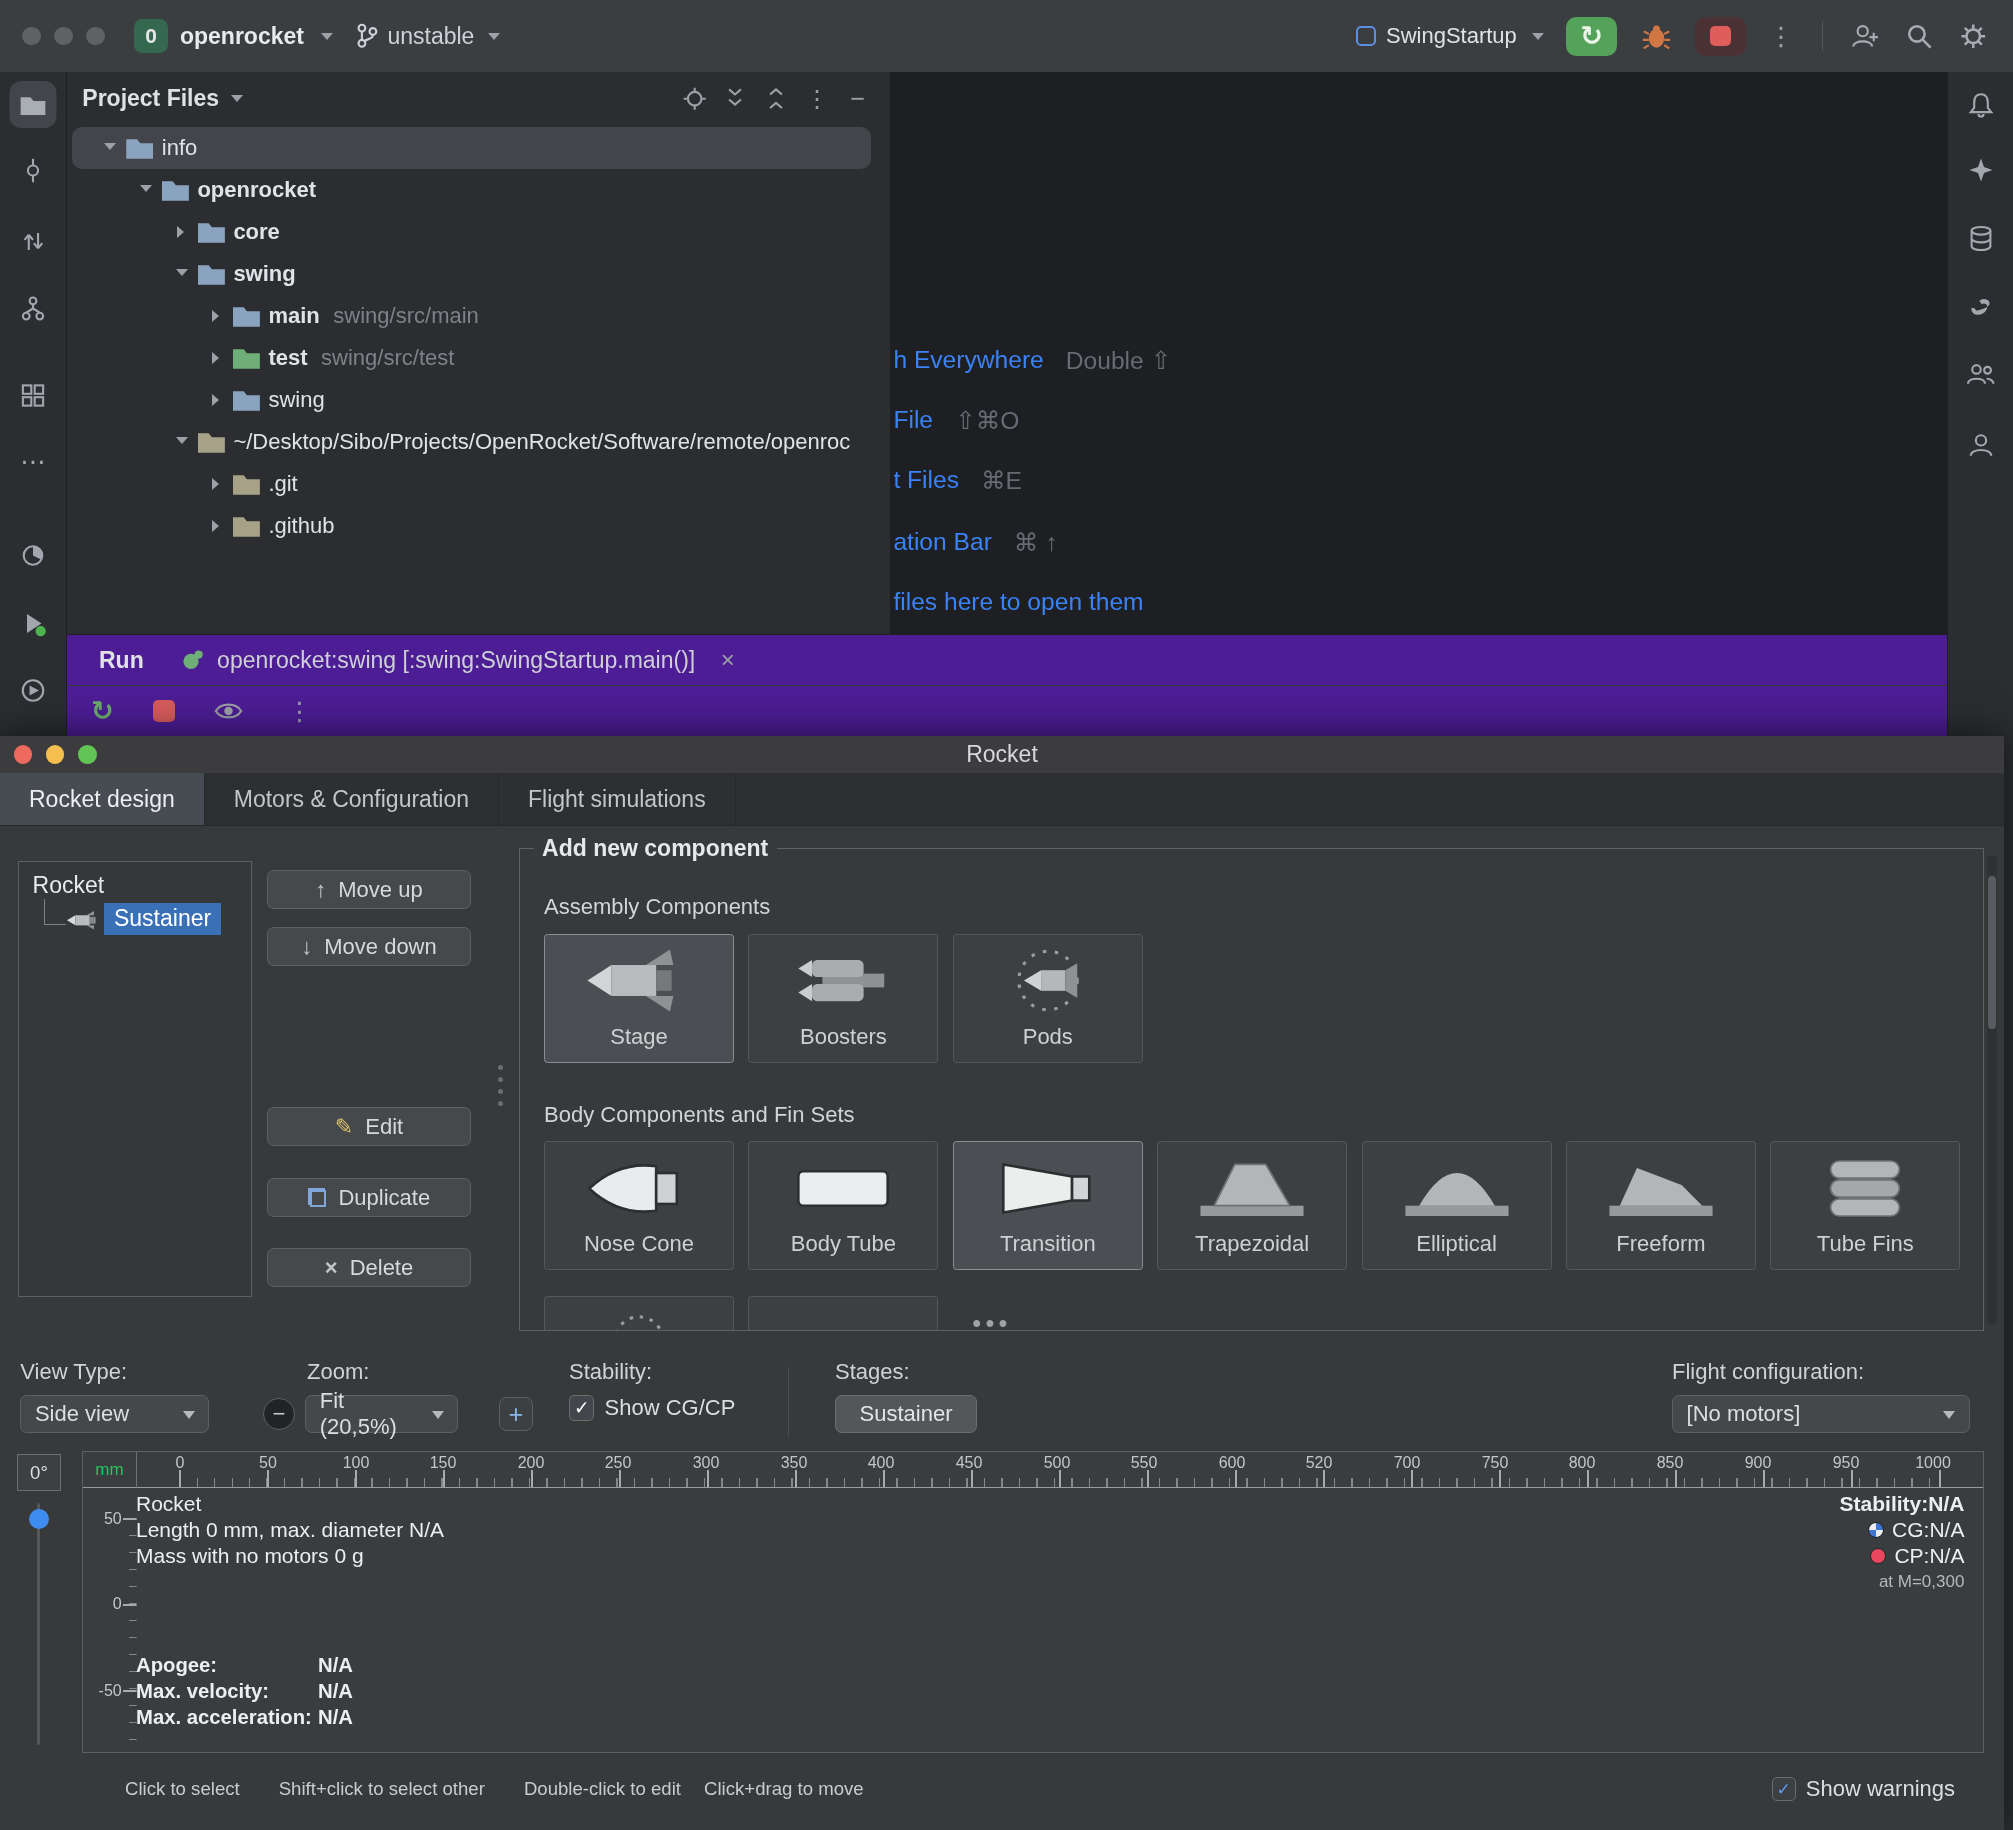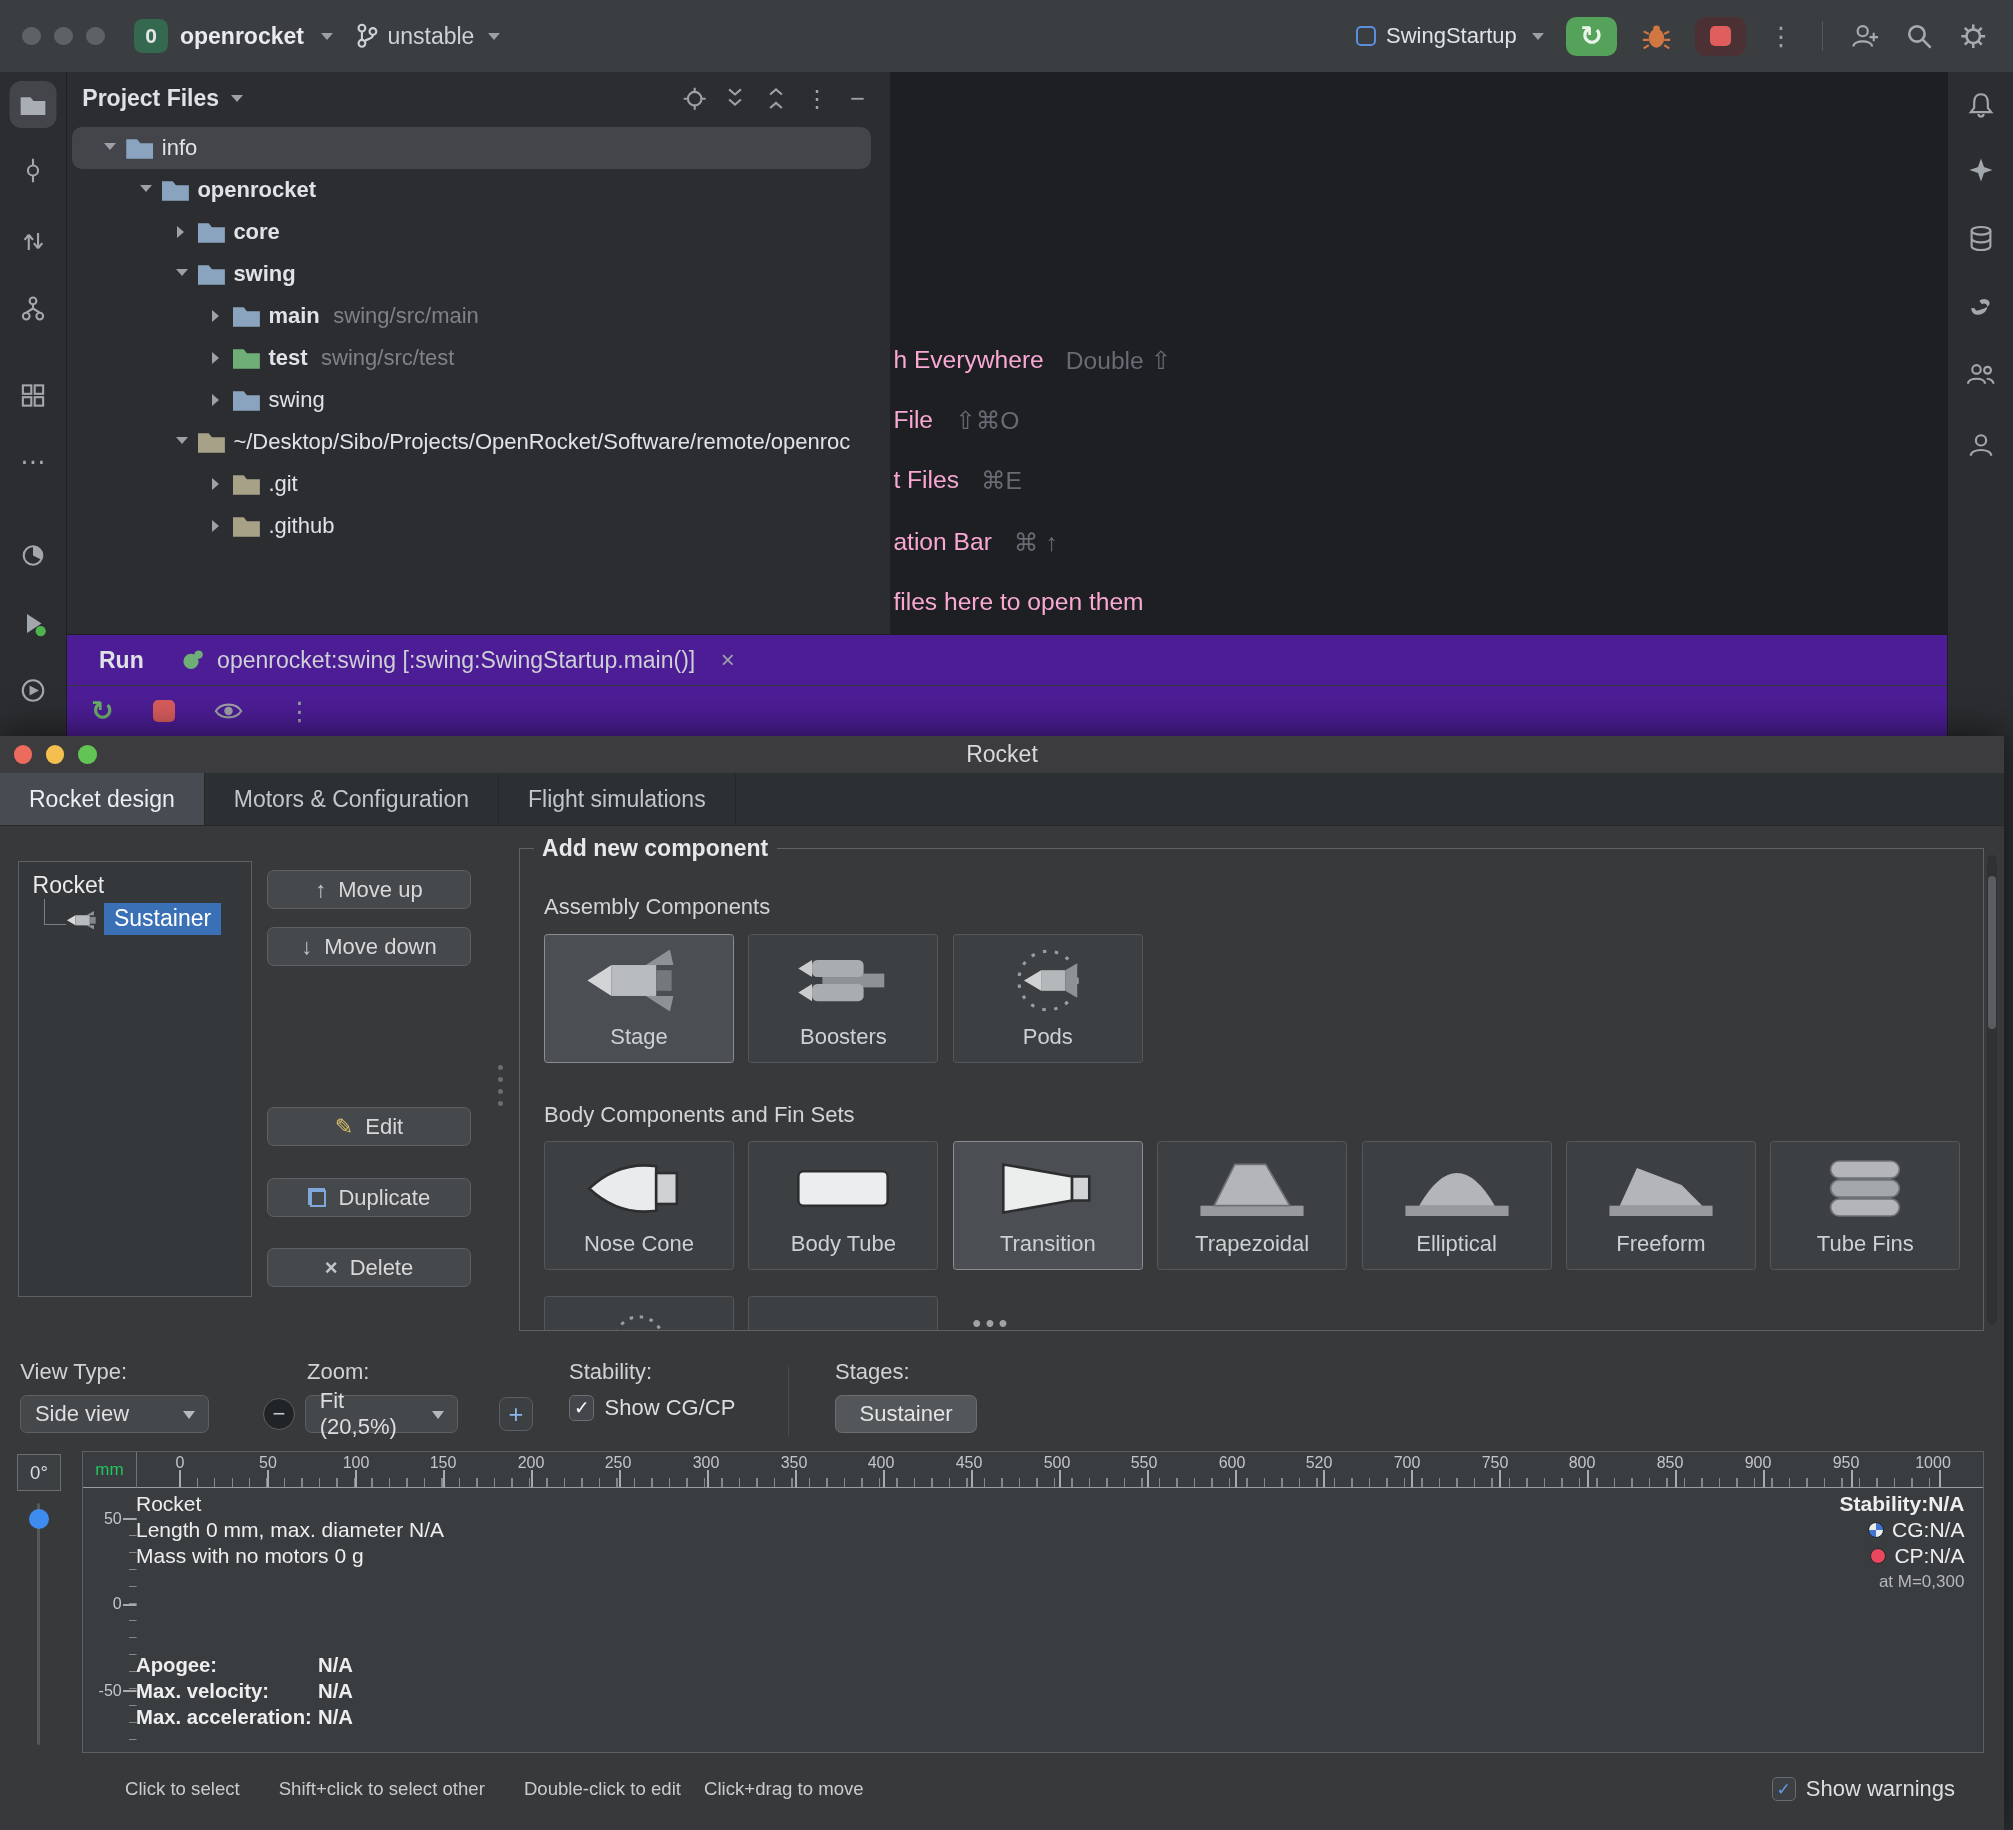--- a/index.html
+++ b/index.html
@@ -52,21 +52,21 @@
   .tchev::before{content:"";border:6px solid transparent}
   .tchev.down::before{border-top:7.6px solid #9da0a6;margin-top:4.2px}
   .tchev.right::before{border-left:7.6px solid #9da0a6;margin-left:4.2px}
   .folder{position:relative;display:inline-block;width:27px;height:22px;margin:0 8.5px 0 3.4px;clip-path:polygon(0 12%,40% 12%,52% 30%,100% 30%,100% 100%,0 100%)}
   .f-blue{background:#8aa4c0}.f-green{background:#6fae77}.f-plain{background:#a7a188}
   .b{font-weight:700}
   .tsec{color:#7e8288;margin-left:13.6px}
 
   .editor{position:absolute;left:890px;top:72px;width:1057px;height:562px;background:#1e1f22;overflow:hidden}
   .hint-row{position:absolute;left:3.4px;display:flex;align-items:center;gap:22px;height:36px;font-size:24.6px}
-  .hint-text{color:#f9a8d4}
+  .hint-text{color:#3b82f6}
   .hint-key{color:#676b73}
 
   .runp{position:absolute;left:67px;top:634px;width:1880px;height:119px;background:#4c1d95;border-top:0.8px solid #1e1f22}
   .runp-head{height:51px;display:flex;align-items:center;padding-left:32px;gap:36px;border-bottom:0.8px solid #393b40}
   .runp-label{font-size:23px;font-weight:700;color:#dfe1e5}
   .runp-tab{display:flex;align-items:center;gap:12px;font-size:23px;color:#ced0d6}
   .tab-close{color:#9da0a6;font-size:24px;margin-left:13.6px}
   .runp-tools{height:49px;display:flex;align-items:center;padding-left:24px;gap:39px}
   .rt-rerun{color:#6cab6d;font-size:27px;font-weight:700}
   .rt-stop{width:22px;height:22px;border-radius:5.1px;background:#d75c5c}
@@ -618,20 +618,27 @@
     <div class="cg" style="left:569px">
       <div class="cg-label">Stability:</div>
       <div class="cg-row">
         <span class="cb-box">✓</span>
         <span class="cb-label">Show CG/CP</span>
       </div>
     </div>
     <div class="cg" style="left:835px">
       <div class="cg-label">Stages:</div>
       <div class="stage-btn">Sustainer</div>
+    </div>
+    <div class="cg" style="left:1672px">
+      <div class="cg-label">Flight configuration:</div>
+      <div class="dd" style="width:298px">
+          <span>[No motors]</span>
+          <span class="dd-caret"></span>
+        </div>
     </div>
 
     <div class="angle-box">0°</div>
     <div class="slider-track"></div>
     <div class="slider-thumb"></div>
 
     <div class="canvas">
       <div class="cv-corner">mm</div>
       <div class="cv-hruler">
         <span class="cv-tick" style="left:43px">0</span>

